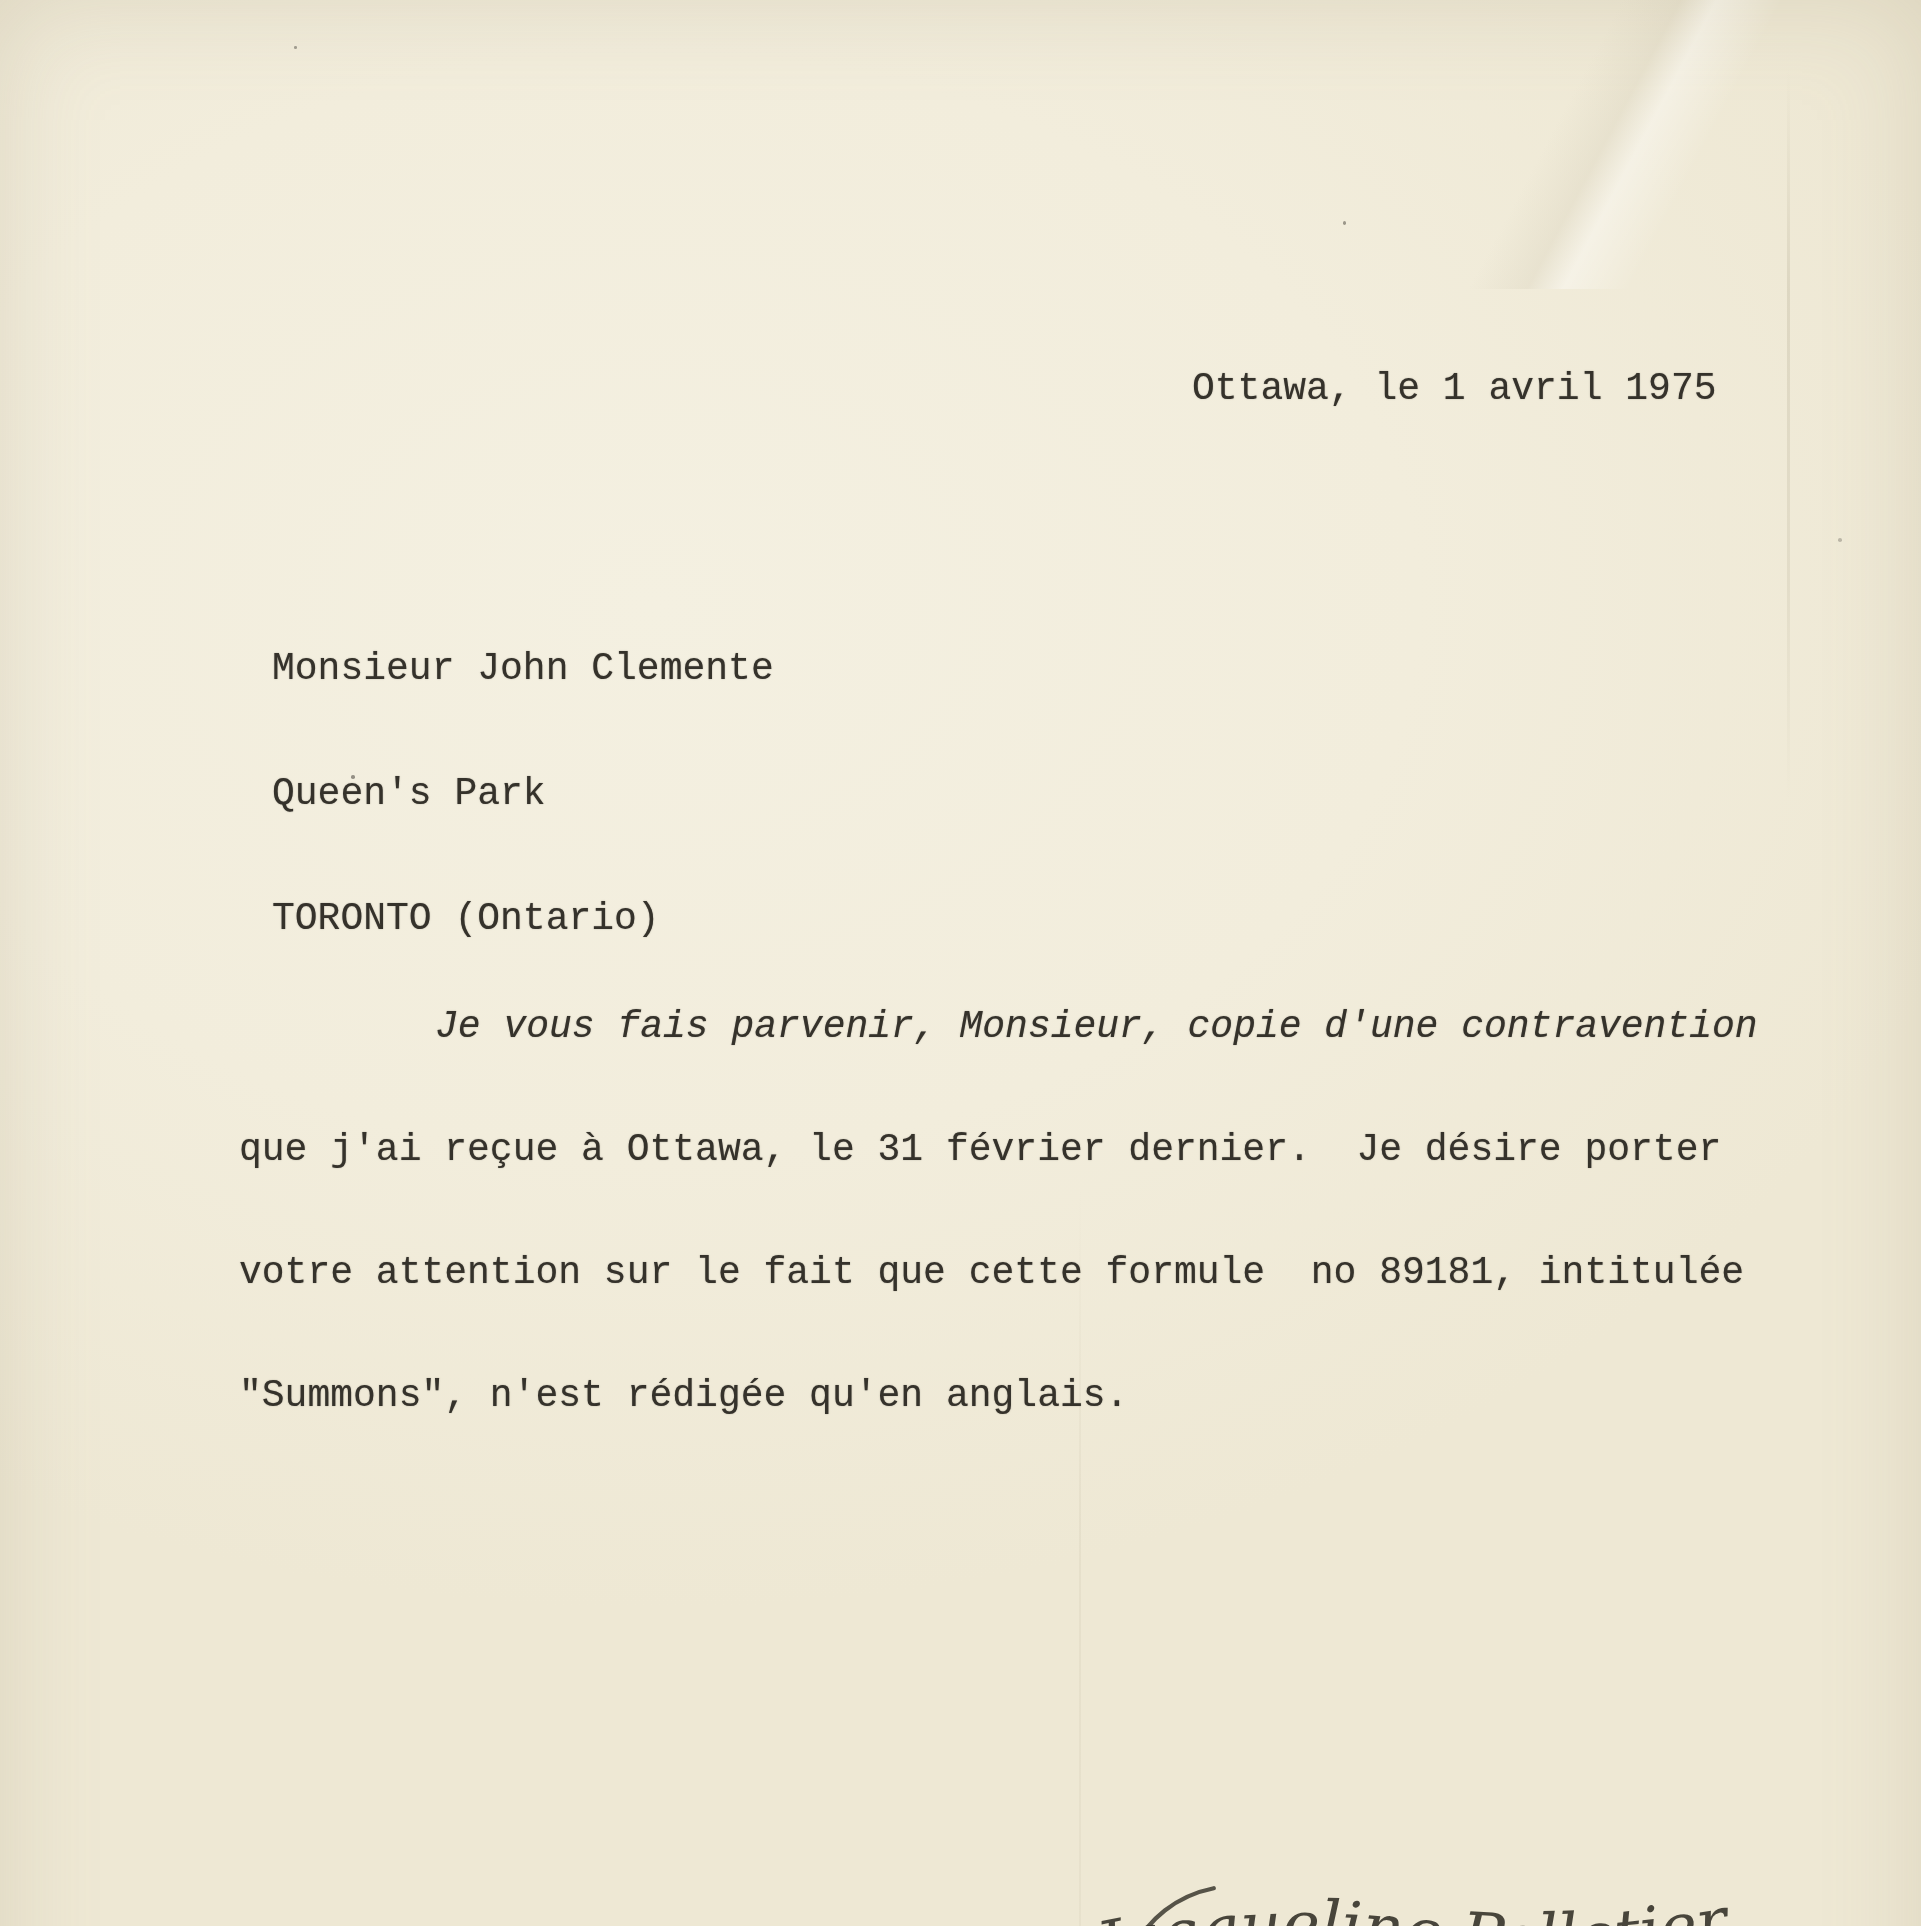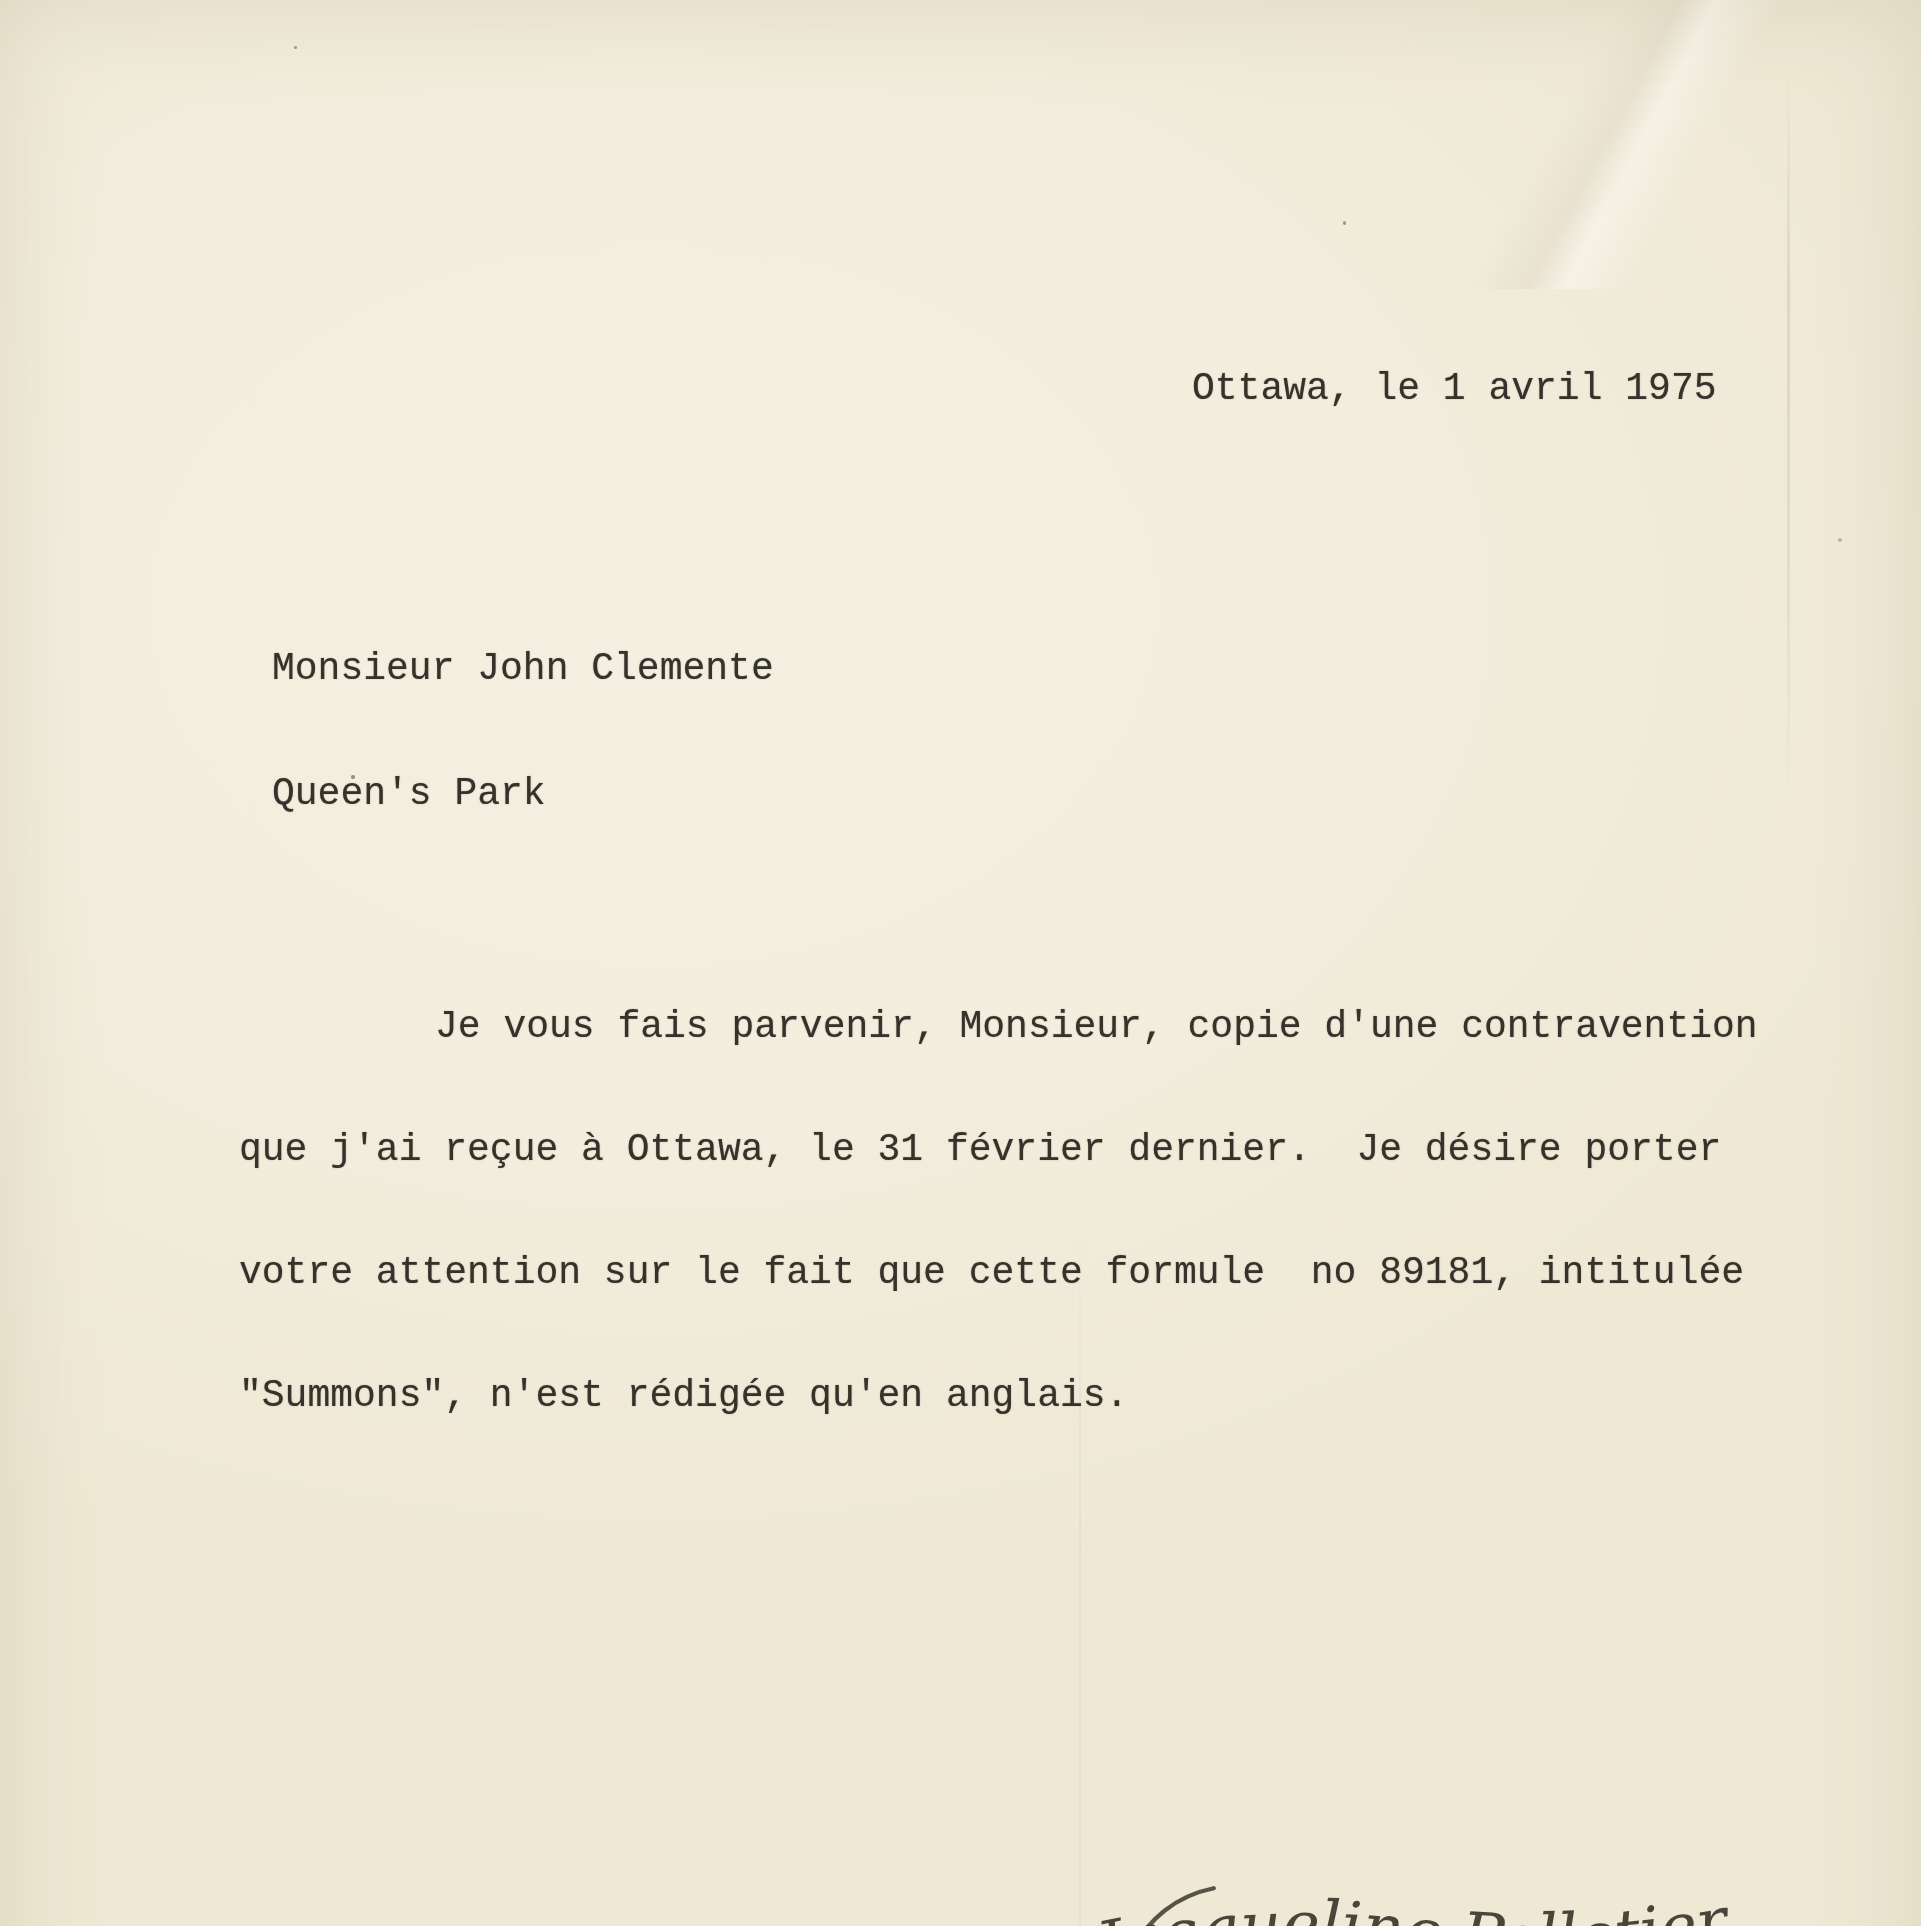--- a/index.html
+++ b/index.html
@@ -21,21 +21,21 @@
   .typed {
     position:absolute;
     color:#35322b;
     font-size:38px;
     white-space:pre;
     text-shadow: 0 0 1.2px rgba(53,50,43,0.5);
     letter-spacing:0px;
   }
   .tline { height:37px; white-space:pre; }
   .addr .tline { height:39px; }
-  .indent { padding-left:196px; }
+  .indent { padding-left:196px;font-style:italic; }
   .para { margin:0 0 37px 0; }
 
   
   .signature-svg { position:absolute; left:1079px; top:1838px; }
 
   
   .crease-tr {
     position:absolute; right:0; top:0; width:578px; height:289px;
     background:linear-gradient(118deg, rgba(255,255,255,0) 38%, rgba(213,206,185,0.55) 46%, rgba(255,255,255,0.65) 51%, rgba(255,255,255,0) 60%);
     opacity:0.55;
@@ -68,20 +68,21 @@
   <div class="speck speck-a"></div>
   <div class="speck speck-b"></div>
   <div class="speck speck-c"></div>
   <div class="speck speck-d"></div>
 
   <div class="typed" style="left:1192px; top:367px;">Ottawa, le 1 avril 1975</div>
 
   <div class="typed addr" style="left:239px; top:561px;margin-left:33px;">
     <div class="tline">Monsieur John Clemente</div>
     <div class="tline">Queen's Park</div>
+    <div class="tline">TORONTO (Ontario)</div>
   </div>
 
   <div class="typed" style="left:239px; top:790px; width:1579px;">
 
     <div class="para">
       <div class="tline indent">Je vous fais parvenir, Monsieur, copie d'une contravention</div>
       <div class="tline">que j'ai reçue à Ottawa, le 31 février dernier.  Je désire porter</div>
       <div class="tline">votre attention sur le fait que cette formule  no 89181, intitulée</div>
       <div class="tline">"Summons", n'est rédigée qu'en anglais.</div>
     </div>

